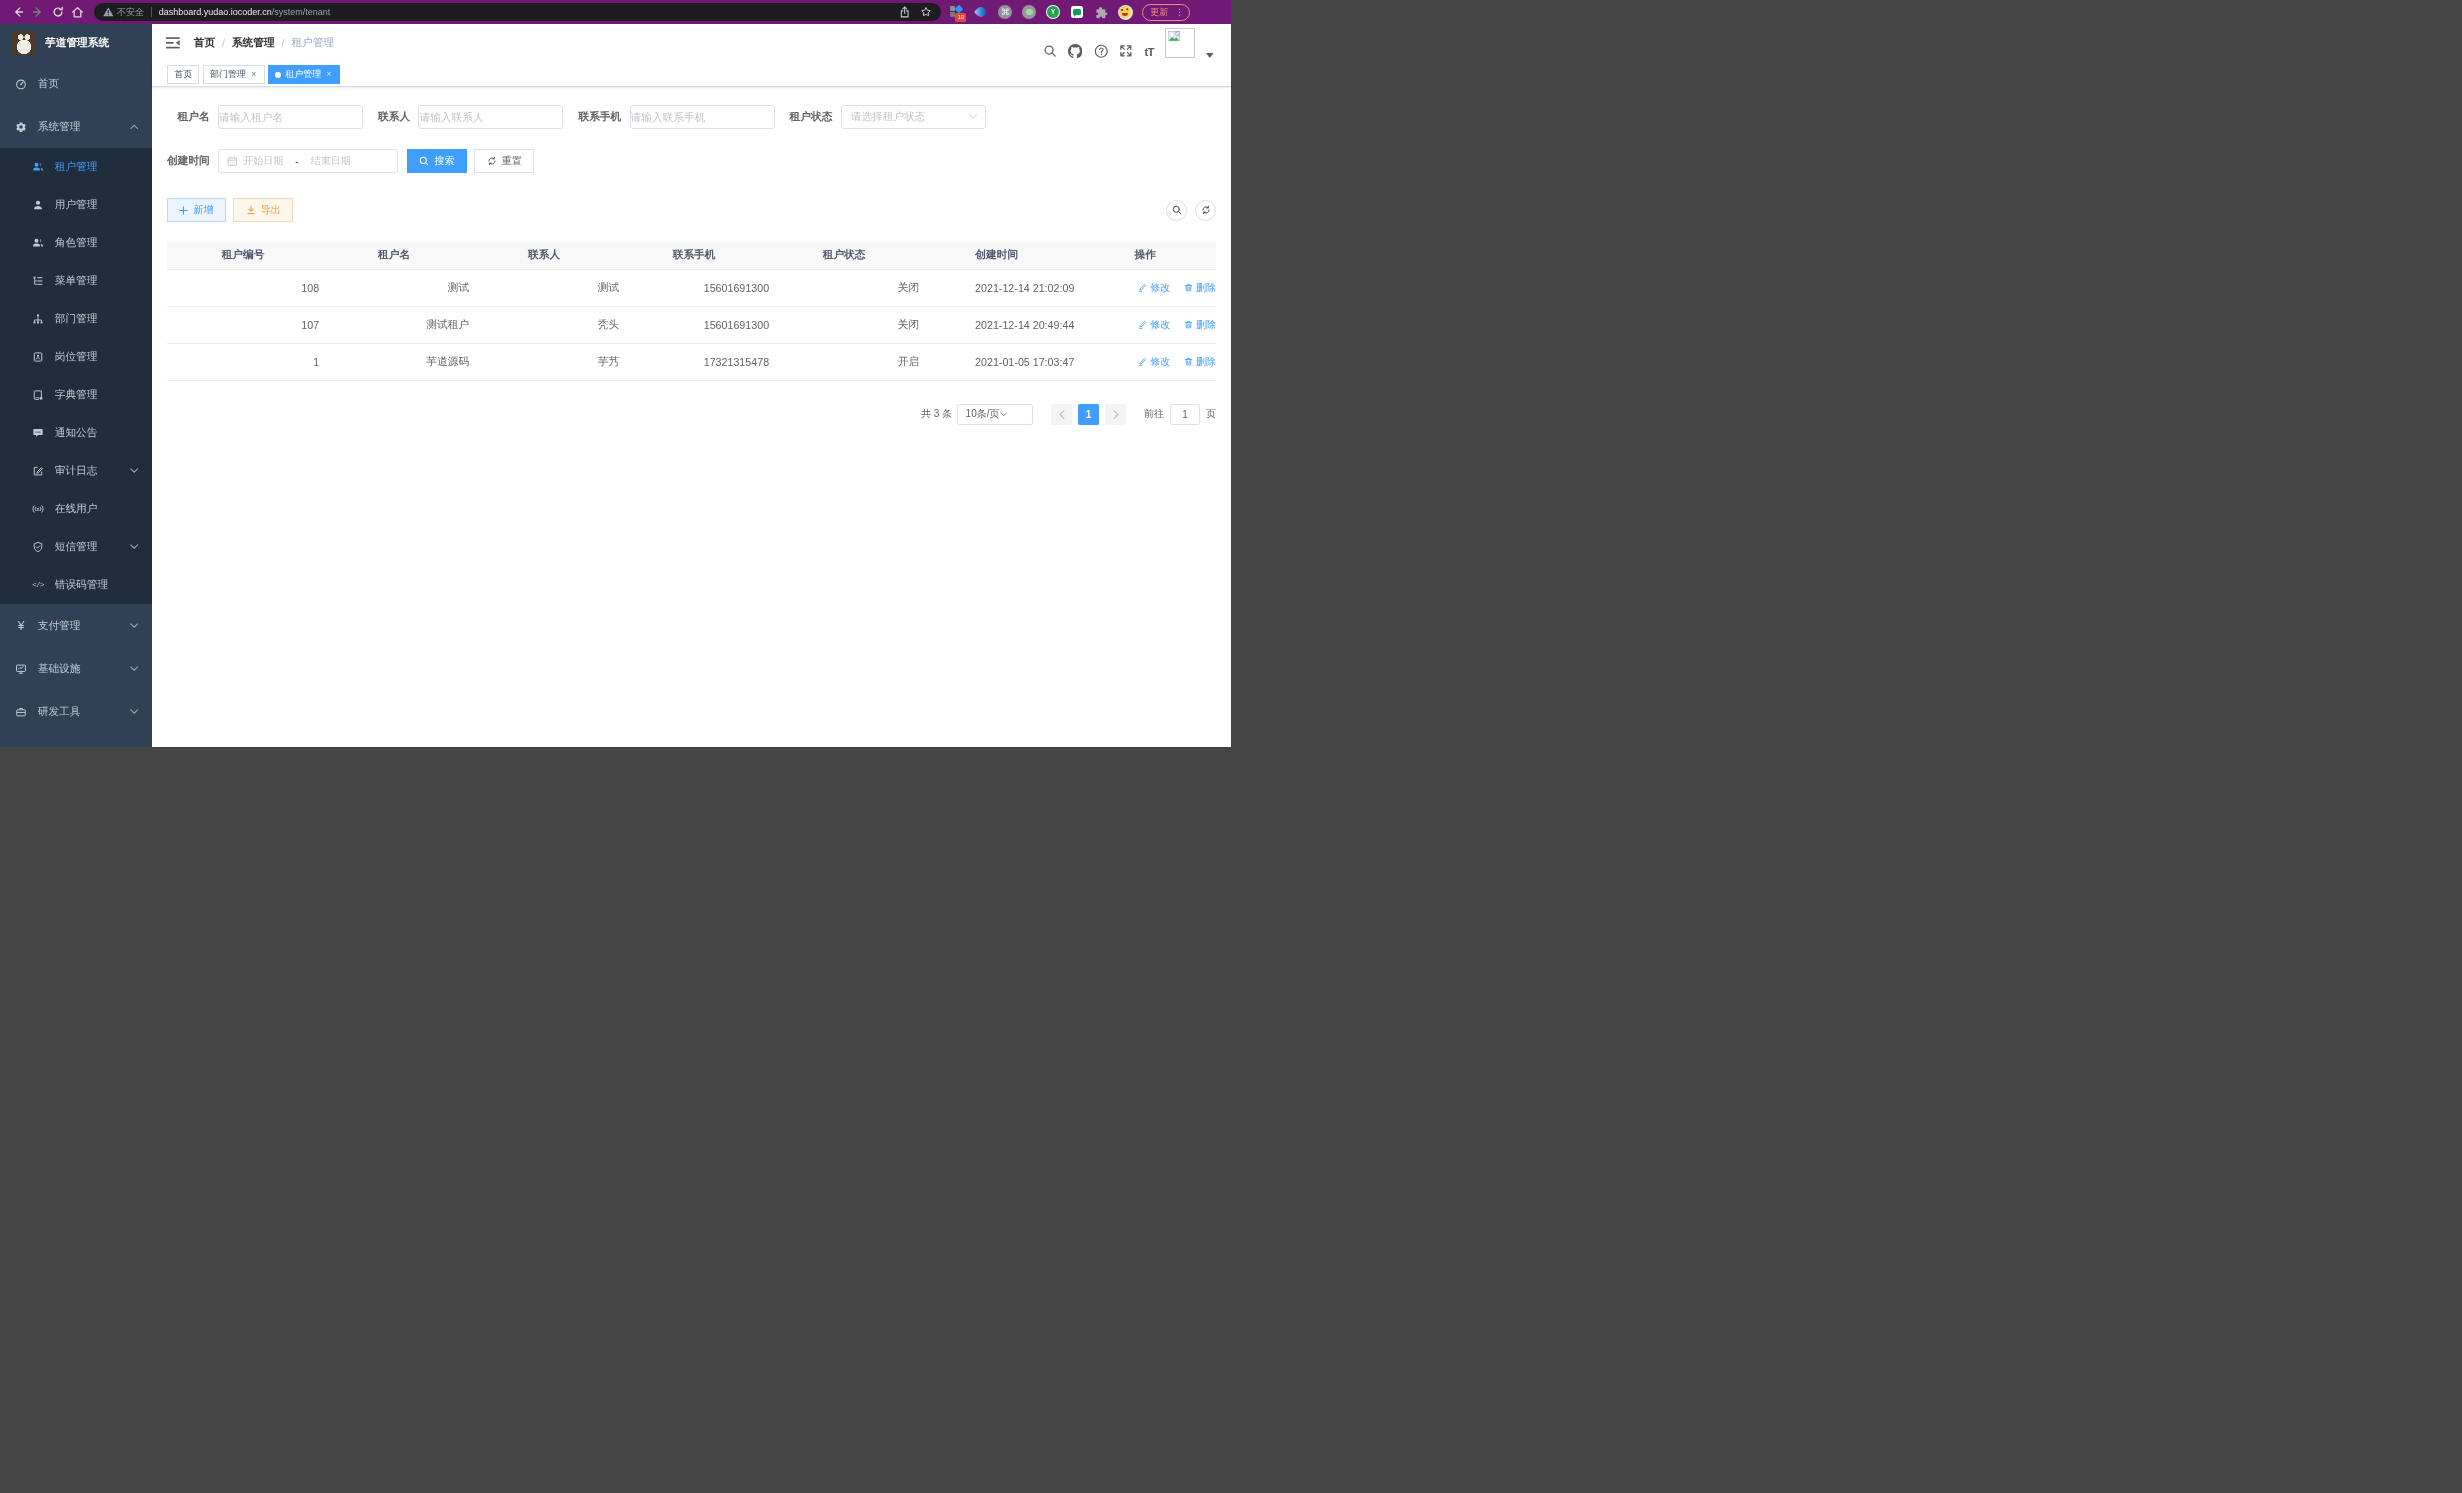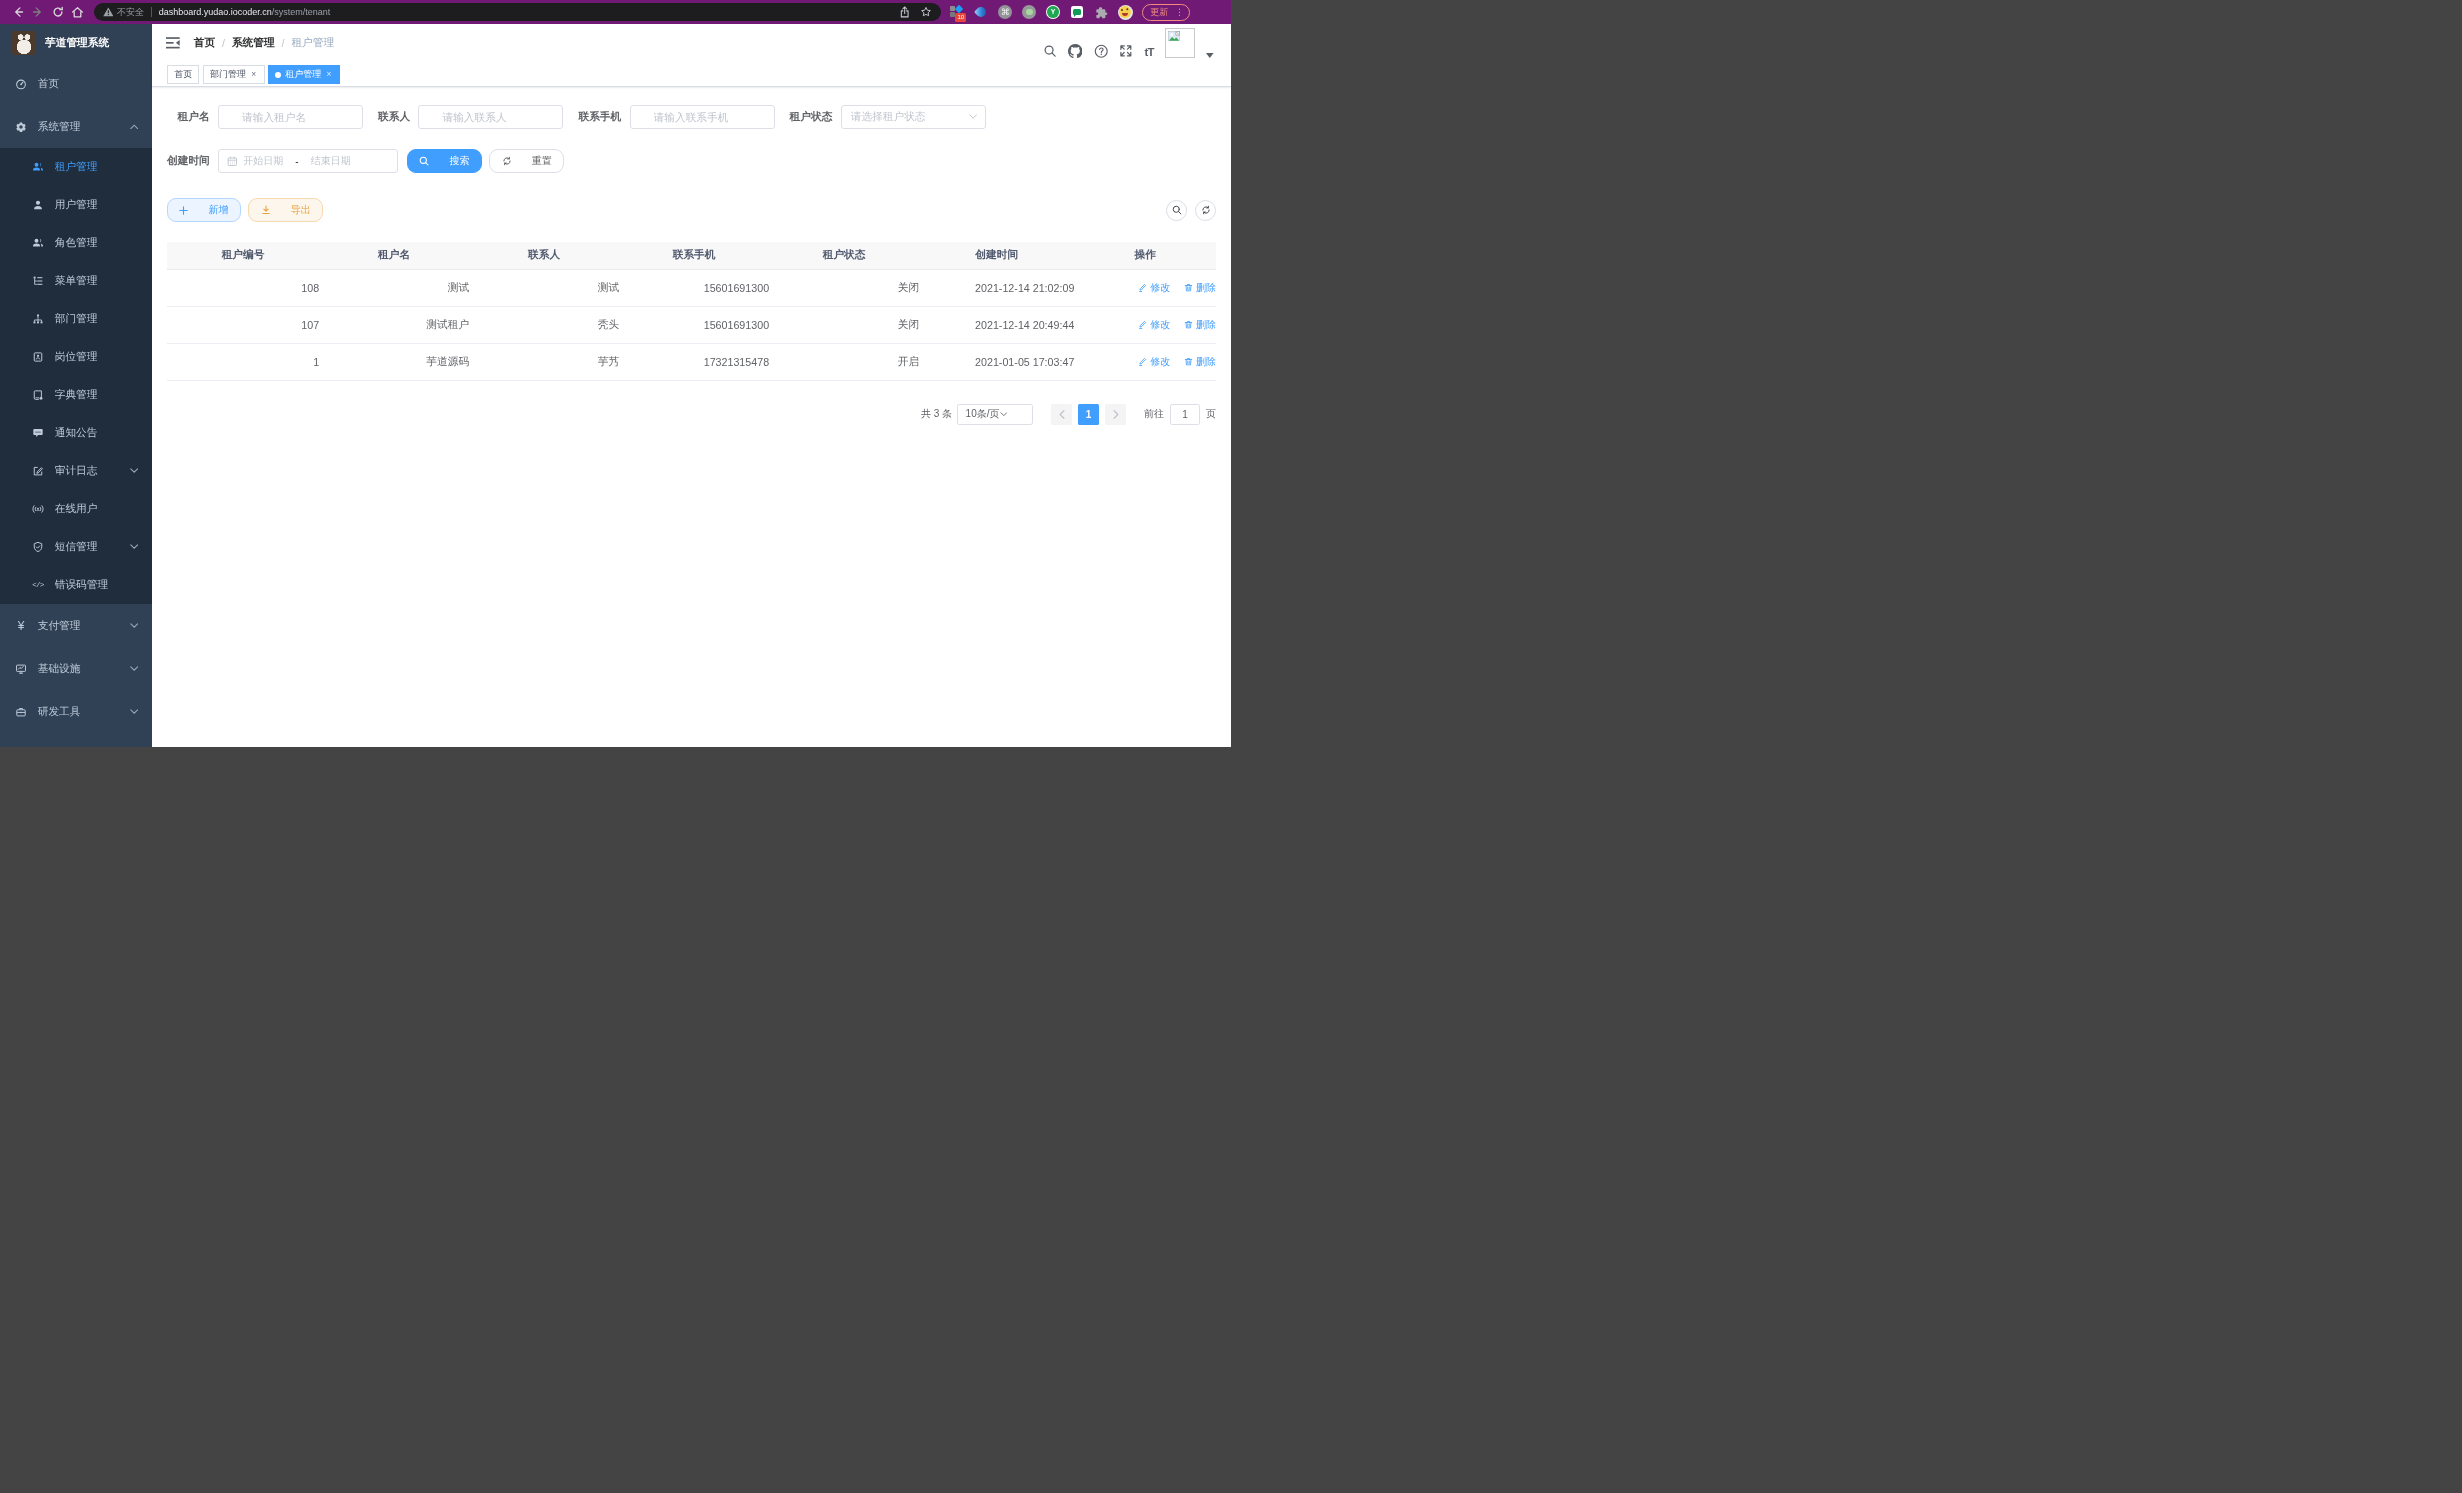--- a/index.html
+++ b/index.html
@@ -88,30 +88,30 @@
 .t-close{font-size:8.4px;line-height:1;padding:0.8px 1.5px;cursor:pointer;opacity:.85}
 
 
 .content{flex:1;background:#fff;padding:17.5px 15px 0;overflow:hidden}
 .f-row{display:flex;align-items:center}
 .f-row + .f-row{margin-top:20.6px}
 .field{display:flex;align-items:center}
 .field + .field{margin-left:15px}
 .f-lb{font-size:10.7px;color:#606266;font-weight:bold;padding-right:8.4px;white-space:nowrap}
 .f-lb.w56{width:51px;text-align:right}
-.inp{width:145px;height:24px;border:0.8px solid #dcdfe6;border-radius:3px;padding:0 23px;font-size:10.7px;color:#606266;background:#fff;outline:none;font-family:inherit}
+.inp{width:145px;height:24px;border:0.8px solid #dcdfe6;border-radius:3px;padding:0 0;font-size:10.7px;color:#606266;background:#fff;outline:none;font-family:inherit}
 .inp::placeholder{color:#bfc4cc}
 .selbox{width:145px;height:24px;border:0.8px solid #dcdfe6;border-radius:3px;background:#fff;display:flex;align-items:center;padding:0 7.6px 0 9px;cursor:pointer}
 .sel-ph{flex:1;font-size:10.7px;color:#bfc4cc;white-space:nowrap;overflow:hidden}
 .sel-car{color:#c0c4cc;display:flex}
 .datebox{width:180px;height:24px;border:0.8px solid #dcdfe6;border-radius:3px;background:#fff;display:flex;align-items:center;padding:0 7.6px;cursor:pointer;gap:6px}
 .d-ph{font-size:10px;color:#bfc4cc;white-space:nowrap}
 .d-sep{font-size:10px;color:#303133;padding:0 6px}
 .cal-ic{color:#c0c4cc;display:flex}
-.btn{height:24px;border-radius:9px;font-size:10px;display:inline-flex;align-items:center;gap:20px;padding:0 11.4px;cursor:pointer;border:0.8px solid transparent;font-family:inherit;white-space:nowrap}
+.btn{height:24px;border-radius:0;font-size:10px;display:inline-flex;align-items:center;gap:5px;padding:0 11.4px;cursor:pointer;border:0.8px solid transparent;font-family:inherit;white-space:nowrap}
 .btn-primary{background:#409eff;border-color:#409eff;color:#fff;margin-left:9px}
 .btn-plain{background:#fff;border-color:#dcdfe6;color:#606266;margin-left:7.6px}
 .btn-add{background:#ecf5ff;border-color:#b3d8ff;color:#409eff}
 .btn-export{background:#fdf6ec;border-color:#f5dab1;color:#e6a23c;margin-left:7.6px}
 .toolrow{display:flex;align-items:center;margin-top:25px}
 .tool-r{margin-left:auto;display:flex;align-items:center;gap:7.6px}
 .circ{width:21px;height:21px;border-radius:50%;border:0.8px solid #d9dde4;background:#fff;display:flex;align-items:center;justify-content:center;color:#464a50;cursor:pointer}
 
 
 table{width:100%;border-collapse:collapse;table-layout:fixed;margin-top:20px;font-size:10.7px}

